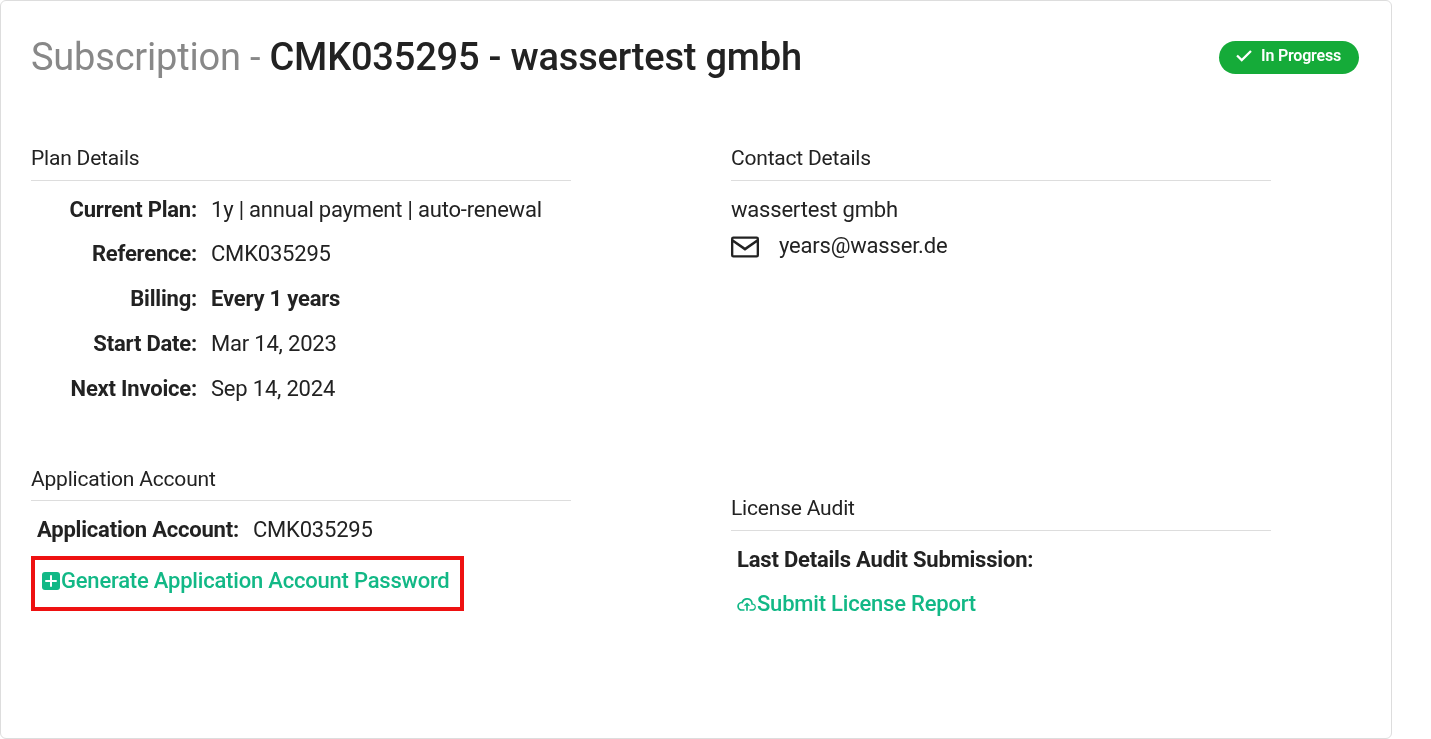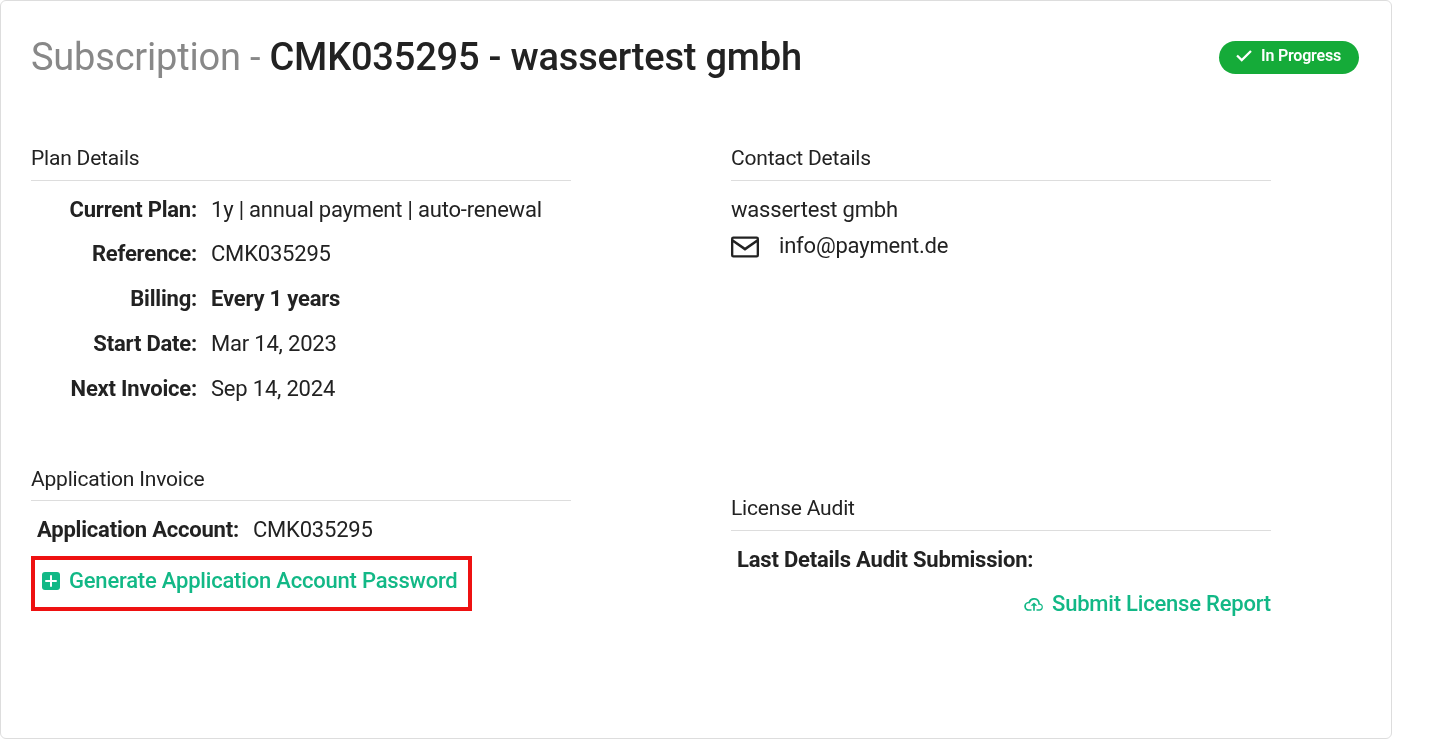--- a/index.html
+++ b/index.html
@@ -93,26 +93,24 @@
   .app-kv {
     display: flex;
     margin-top: 14px;
     padding-left: 6px;
   }
   .app-kv .k { font-weight: 700; padding-right: 14px; }
 
   .link-row {
     display: flex;
     align-items: center;
-    gap: 8px;
     color: #12b886;
     font-weight: 500;
     margin-top: 14px;
     cursor: pointer;
-    justify-content: flex-end;
   }
   .link-row svg { width: 20px; height: 20px; fill: #12b886; }
 
   .highlight-box {
     border: 4px solid #e11;
     padding: 6px 10px 10px 6px;
     display: inline-flex;
     align-items: center;
     gap: 8px;
     margin-top: 10px;
@@ -161,21 +159,21 @@
       </div>
       <div class="kv">
         <div class="k">Start Date:</div>
         <div class="v">Mar 14, 2023</div>
       </div>
       <div class="kv">
         <div class="k">Next Invoice:</div>
         <div class="v">Sep 14, 2024</div>
       </div>
 
-      <h2 class="section">Application Invoice</h2>
+      <h2 class="section">Application Account</h2>
 
       <div class="app-kv">
         <div class="k">Application Account:</div>
         <div>CMK035295</div>
       </div>
 
       <div class="highlight-box">
         <div class="link-row" style="margin-top:0">
           <svg viewBox="0 0 20 20">
               <rect x="1" y="1" width="18" height="18" rx="3" fill="#12b886"></rect>
@@ -189,21 +187,21 @@
 
     <div class="col right">
 
       <h2 class="section">Contact Details</h2>
 
       <div class="contact-name">wassertest gmbh</div>
       <div class="contact-row">
         <svg viewBox="0 0 24 18">
             <path fill="#222" d="M2 0h20a2 2 0 0 1 2 2v14a2 2 0 0 1-2 2H2a2 2 0 0 1-2-2V2a2 2 0 0 1 2-2zm0 2v.511l10 7 10-7V2H2zm20 3.2-10 7-10-7V16h20V5.2z"></path>
           </svg>
-        <span>info@payment.de</span>
+        <span>years@wasser.de</span>
       </div>
 
       <h2 class="section" style="margin-top:232px">License Audit</h2>
 
       <div class="license-label">Last Details Audit Submission:</div>
 
       <div class="link-row" style="padding-left:6px">
         <svg viewBox="0 0 24 20">
             <path fill="#12b886" d="M19 8.1A7 7 0 0 0 5.5 6 5.5 5.5 0 0 0 6 17h3v-2H6a3.5 3.5 0 0 1-.3-7l1.3.1.4-1.2A5 5 0 0 1 17 8l.2 1.6 1.6.1A2.5 2.5 0 0 1 18.5 15H15v2h3.5a4.5 4.5 0 0 0 .5-8.9z"></path>
             <path fill="#12b886" d="m12 7-4 4h3v6h2v-6h3z"></path>

